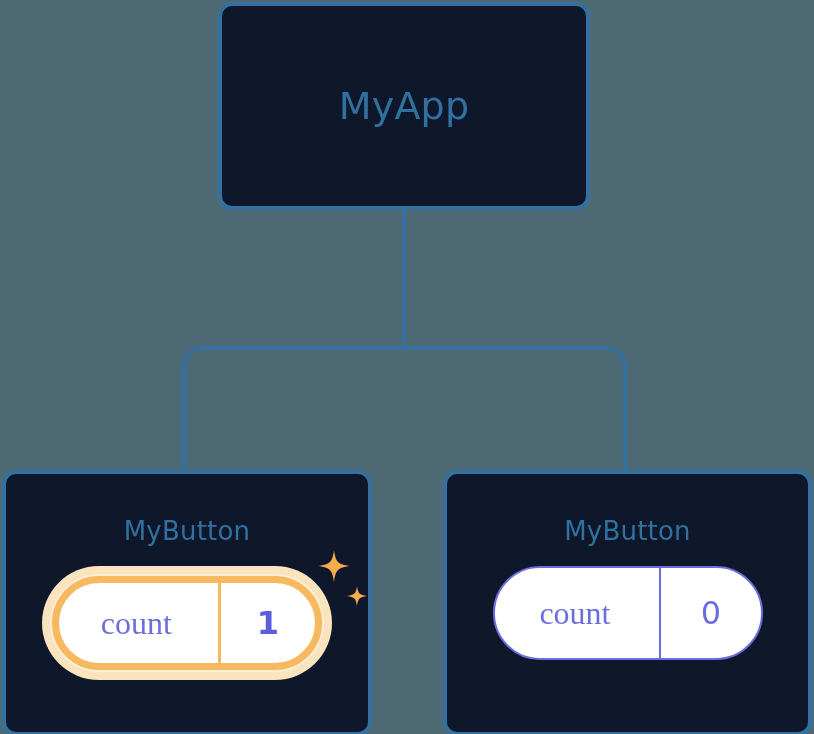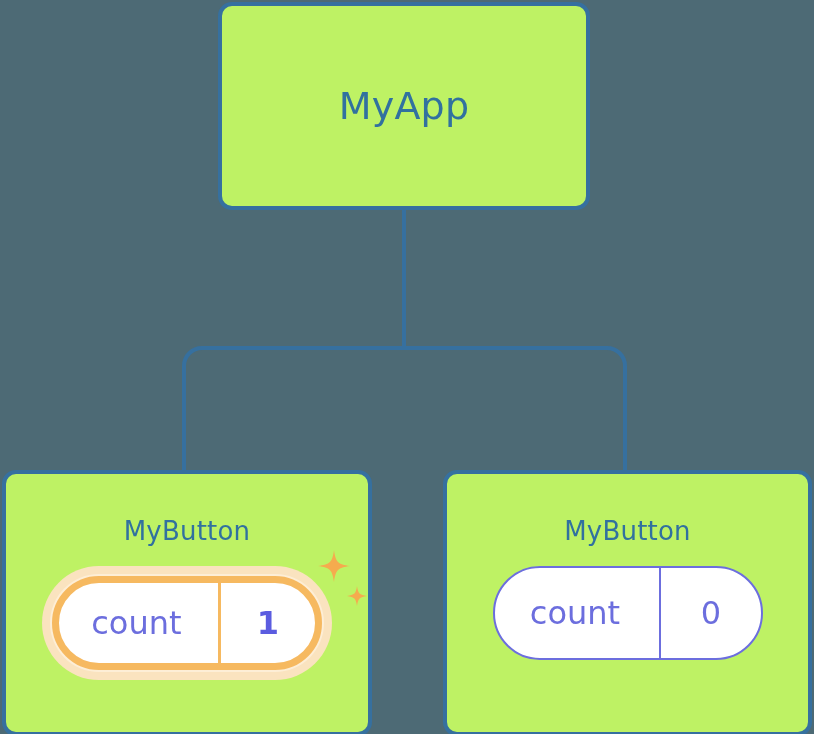--- a/index.html
+++ b/index.html
@@ -27,21 +27,21 @@
     left: 0;
     top: 0;
     width: 814px;
     height: 734px;
     pointer-events: none;
   }
 
   
   .node {
     position: absolute;
-    background: #bef264;
+    background: #0f172a;
     border: 4px solid #36709f;
     box-sizing: border-box;
     display: flex;
     flex-direction: column;
     align-items: center;
   }
 
   .node-root {
     left: 218px;
     top: 2px;
@@ -146,20 +146,21 @@
     justify-content: center;
     font-size: 32px;
     line-height: 1;
     font-family: "DejaVu Sans", sans-serif;
     user-select: none;
   }
   .pill-key {
     flex: 0 0 62%;
     padding-right: 4px;
     box-sizing: border-box;
+    font-family: Liberation Serif, serif;
   }
   .pill-val {
     flex: 1 1 auto;
   }
   .pill-divider {
     align-self: stretch;
     flex: 0 0 auto;
   }
 
   

